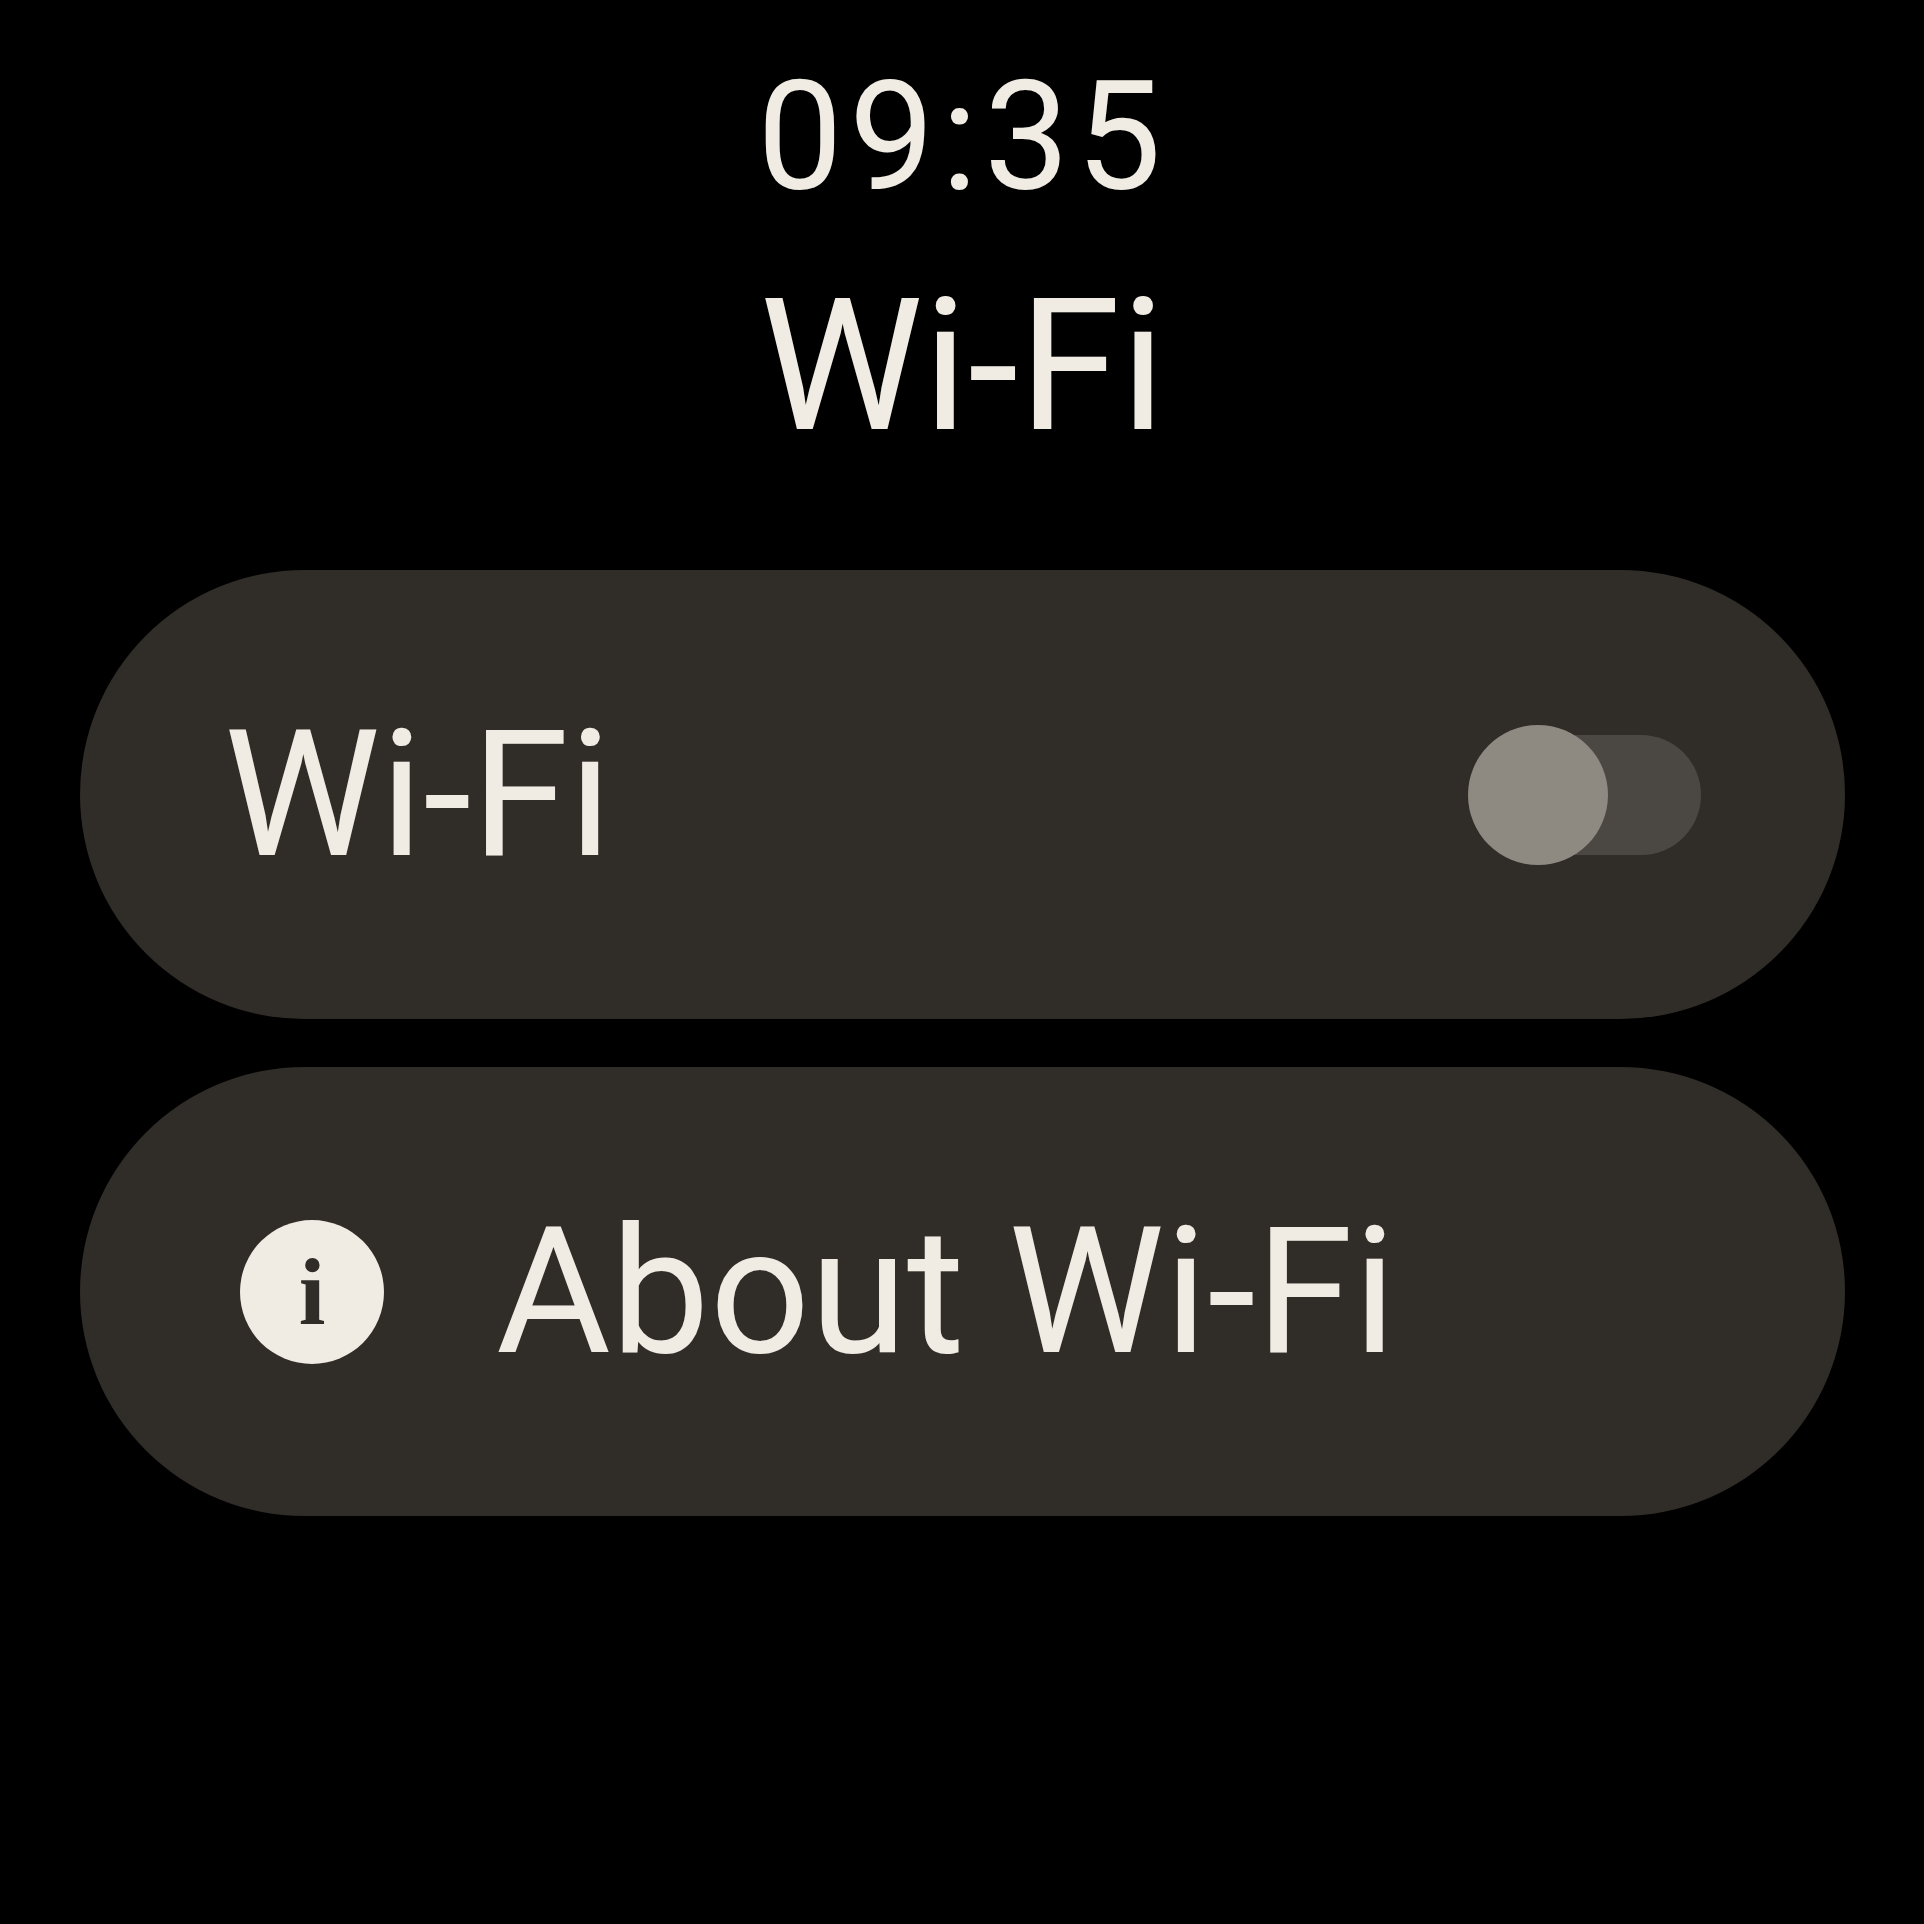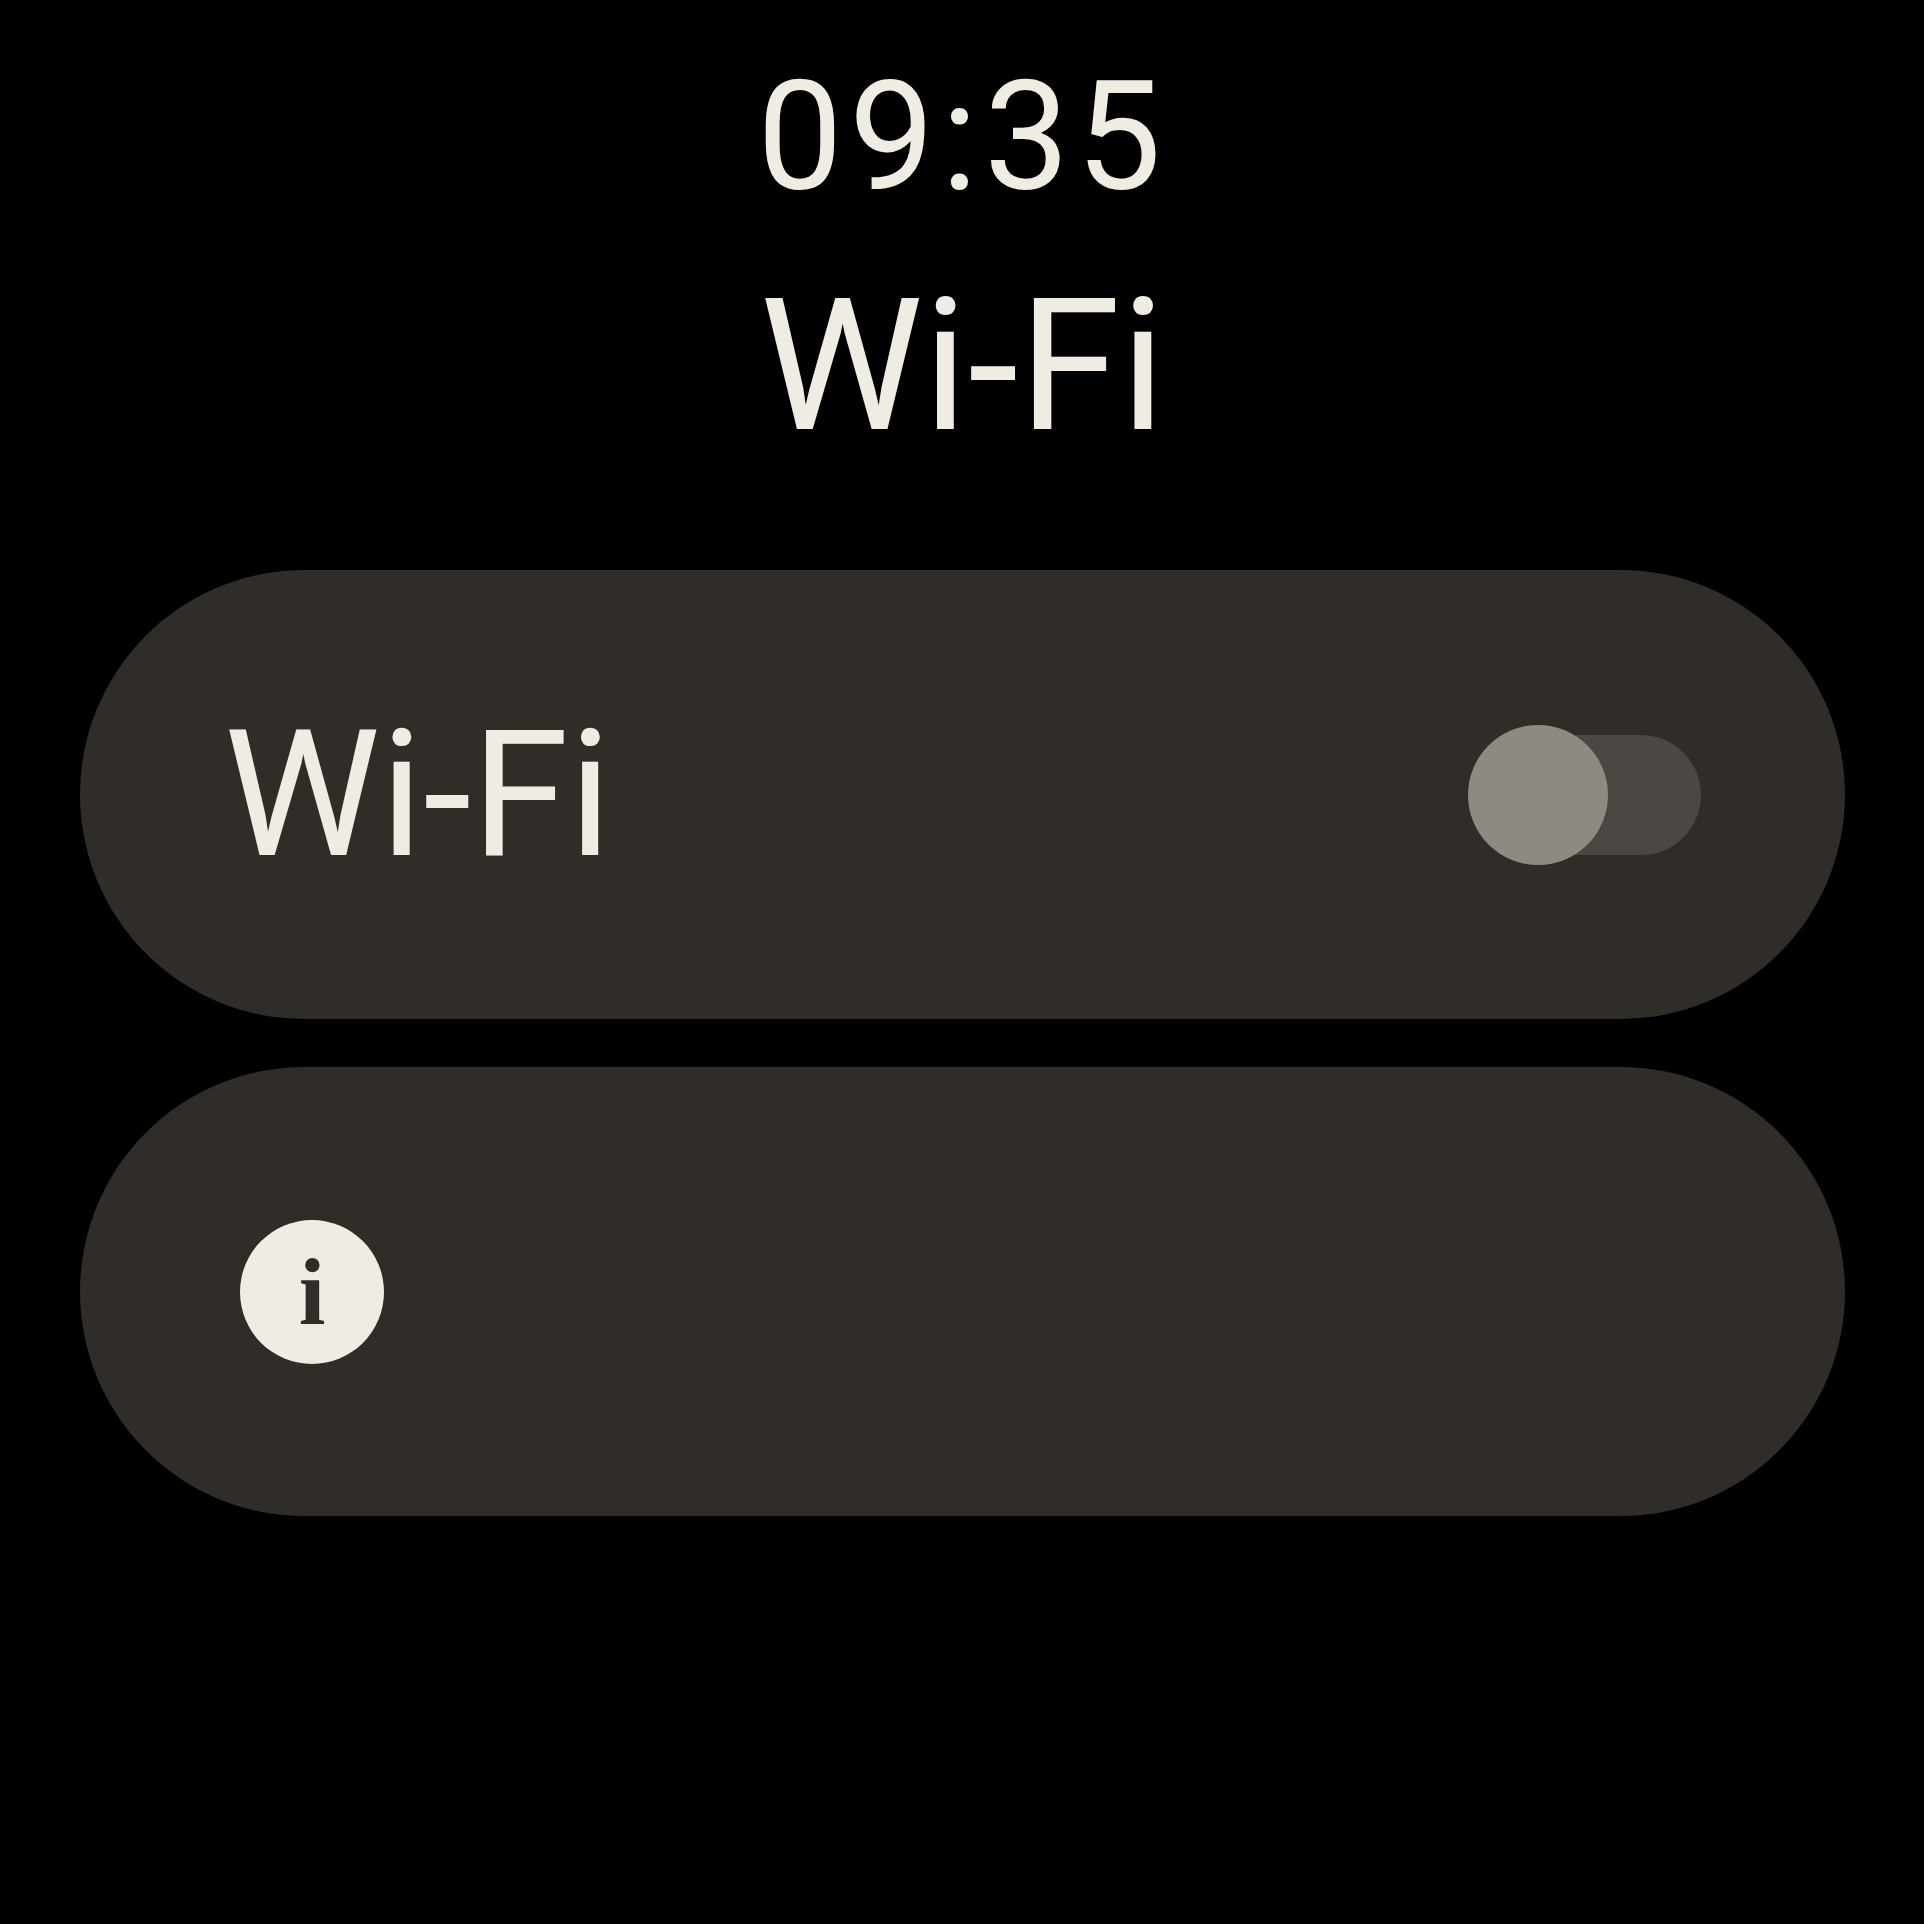--- a/index.html
+++ b/index.html
@@ -120,16 +120,17 @@
     <span class="pill-label">Wi-Fi</span>
     <div class="toggle-switch">
       <div class="toggle-knob"></div>
     </div>
   </div>
 
   <div class="pill pill-about">
     <div class="info-icon">
       <span class="info-icon-inner">i</span>
     </div>
+    <span class="pill-label">About Wi-Fi</span>
   </div>
 
 </div>
 
 
 </body></html>

